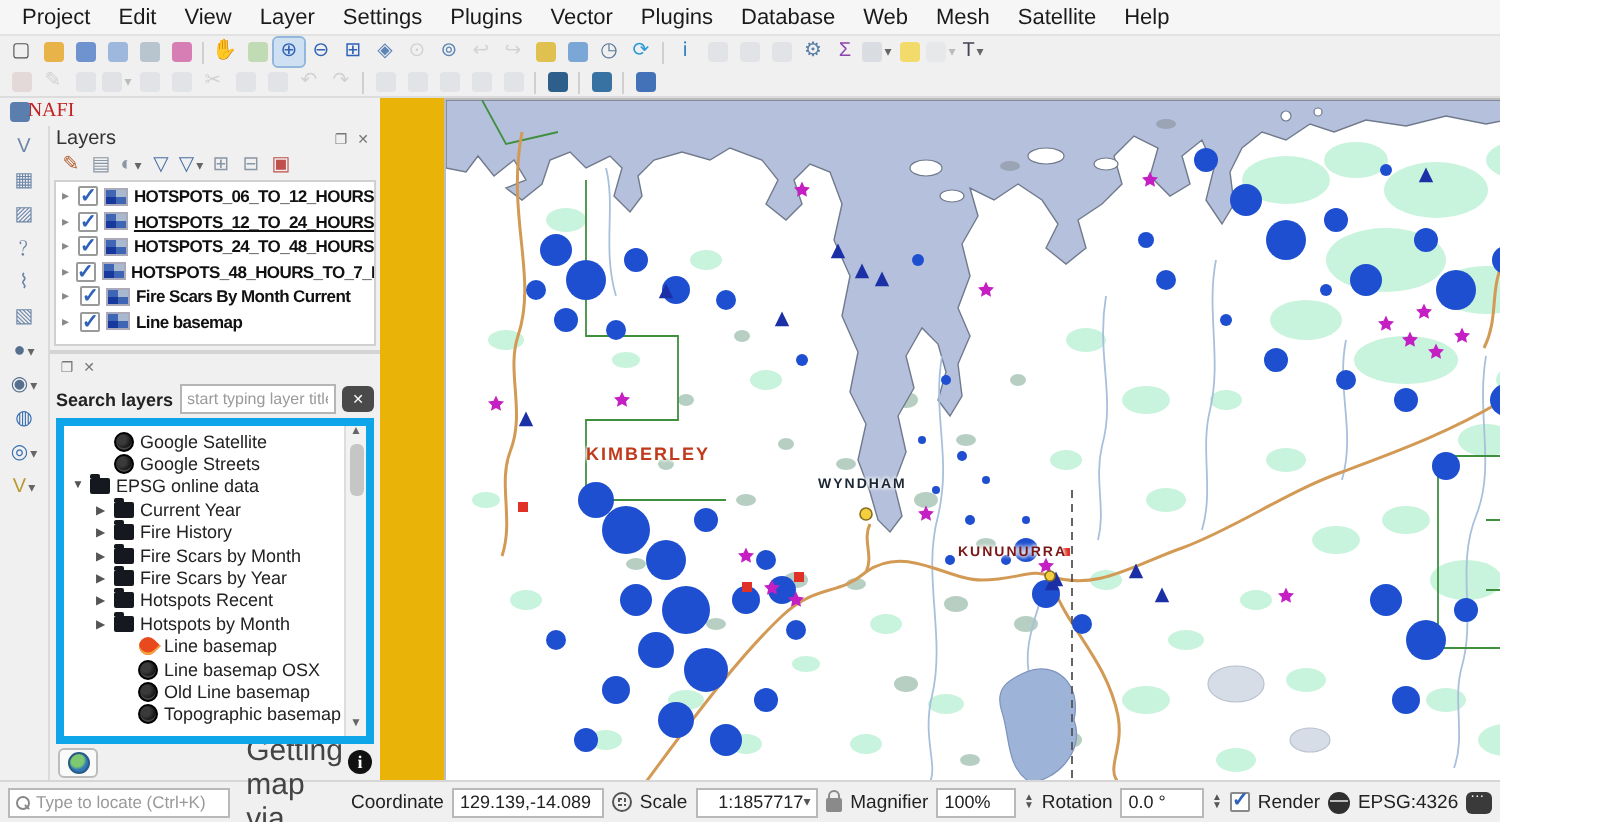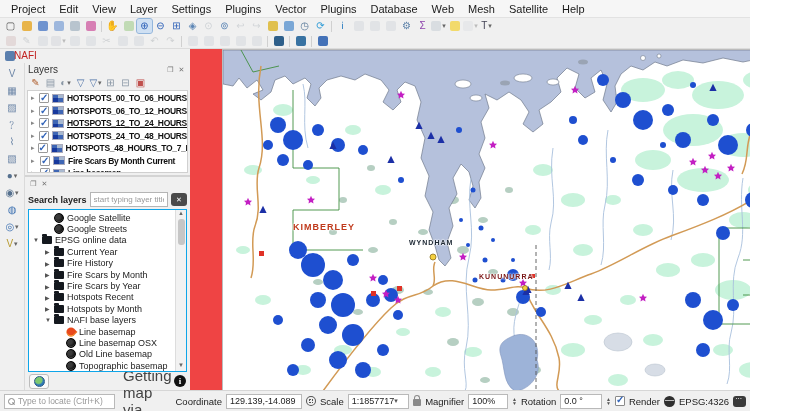--- a/index.html
+++ b/index.html
@@ -1,17 +1,17 @@
 <!DOCTYPE html>
 <html style="--c-sea: #b5c1dc; --c-coast: #707a8c; --c-scar_recent: #c8f3dc; --c-scar_old: #b6cfc2; --c-hotspot: #1e4fd0; --c-star: #c31fc3; --c-triangle: #1b2fa6; --c-square: #e03126; --c-road: #d29a55; --c-river: #a8c0dc; --c-boundary: #3f8f3f; --c-lake: #9db3d8; --c-town: #f4d03f;"><head>
 <meta charset="utf-8">
 <style>
   * { margin:0; padding:0; box-sizing:border-box; }
   html,body { width:800px; height:411px; overflow:hidden; font-family:"Liberation Sans", sans-serif; }
-  #app { width:750px; height:411px; background:#ef4444; display:flex; flex-direction:column; font-size:11px; color:#222; }
+  #app { width:750px; height:411px; background:#eab308; display:flex; flex-direction:column; font-size:11px; color:#222; }
 
   
   .menubar { height:18px; background:#f6f6f6; border-bottom:1px solid #e2e2e2; display:flex; align-items:center; padding-left:4px; }
   .menu-item { padding:1px 7px; font-size:11px; color:#1a1a1a; cursor:default; }
 
   
   .tbar { display:flex; align-items:center; padding:0 3px; gap:1px; }
   .tbar1 { height:16px; background:#f0f0f0; }
   .tbar2 { height:15px; background:#f0f0f0; border-bottom:1px solid #dcdcdc; }
   .tbtn { width:15px; height:14px; display:flex; align-items:center; justify-content:center; border-radius:2px; position:relative; }
@@ -52,21 +52,21 @@
   .lyr-row.u .lyr-name { text-decoration:underline; }
 
   .nafi-panel { flex:1; display:flex; flex-direction:column; min-height:0; }
   .search-row { height:19px; display:flex; align-items:center; gap:3px; padding:0 3px; }
   .search-label { font-size:9px; font-weight:bold; white-space:nowrap; }
   .search-input { flex:1; min-width:0; height:15px; border:1px solid #b5b5b5; background:#fff; font-size:8px; padding:0 3px; font-family:"Liberation Sans",sans-serif; color:#333; }
   .search-input::placeholder { color:#9a9a9a; }
   .clear-btn { width:16px; height:13px; background:#4a4a4a; border-radius:3px; color:#fff; display:flex; align-items:center; justify-content:center; font-size:7px; }
   .clear-btn::after { content:"✕"; }
 
-  .tree-box { flex:1; background:#fff; border:1px solid #0ea5e9; margin:0 3px; position:relative; overflow:hidden; padding:2px 12px 2px 2px; }
+  .tree-box { flex:1; background:#fff; border:4px solid #0ea5e9; margin:0 3px; position:relative; overflow:hidden; padding:2px 12px 2px 2px; }
   .tree-row { height:11.4px; display:flex; align-items:center; gap:3px; white-space:nowrap; }
   .tree-row.lvl0 { padding-left:2px; } .tree-row.lvl1 { padding-left:14px; } .tree-row.lvl2 { padding-left:26px; }
   .tree-exp { width:6px; font-size:6px; color:#555; }
   .tree-label { font-size:9px; color:#222; }
   .ic { width:10px; height:10px; flex:none; display:inline-block; }
   .ic-globe { border-radius:50%; background:radial-gradient(circle at 35% 35%, #3a3a3a 0 30%, #101010 70%); box-shadow:inset 0 -1px 0 #444; border:1px solid #000; }
   .ic-folder { height:8px; background:#15191f; border-radius:1px; position:relative; }
   .ic-folder::before { content:""; position:absolute; top:-2px; left:0; width:5px; height:2px; background:#15191f; border-radius:1px 1px 0 0; }
   .ic-flame { background:#e8491d; border-radius:50% 0 50% 50%; transform:rotate(45deg) scale(.9); box-shadow:inset -1px -1px 0 #f6a13c; }
   .tree-scroll { position:absolute; right:0; top:0; bottom:0; width:11px; background:#f2f2f2; border-left:1px solid #ddd; display:flex; flex-direction:column; align-items:center; }
@@ -88,21 +88,21 @@
   
   .statusbar { height:21px; background:#f0f0f0; border-top:1px solid #d6d6d6; display:flex; align-items:center; padding:0 4px; gap:4px; font-size:9.5px; color:#333; }
   .locate { width:112px; height:15px; background:#fff; border:1px solid #b9b9b9; display:flex; align-items:center; gap:3px; padding:0 3px; color:#999; font-size:8.5px; }
   .mini-mag { width:7px; height:7px; position:relative; flex:none; }
   .mini-mag::before { content:""; position:absolute; width:5px; height:5px; border:1px solid #888; border-radius:50%; }
   .mini-mag::after { content:""; position:absolute; width:3px; height:1px; background:#888; left:4px; top:5px; transform:rotate(45deg); }
   .sb-msg { flex:1; font-size:15px; color:#444; padding-left:4px; }
   .sb-label { font-size:9.5px; color:#222; }
   .sb-field { height:15px; background:#fff; border:1px solid #b9b9b9; font-size:9px; padding:0 3px; display:flex; align-items:center; font-family:"Liberation Sans",sans-serif; color:#222; }
   .sb-input { width:76px; }
-  .sb-combo { width:62px; justify-content:flex-start; }
+  .sb-combo { width:62px; justify-content:flex-end; }
   .sb-combo::after { content:"▾"; font-size:7px; color:#555; }
   .spin { display:flex; flex-direction:column; justify-content:center; font-size:5px; color:#555; line-height:.9; }
   .ic-extent { width:10px; height:10px; border:1px solid #555; border-radius:50%; position:relative; }
   .ic-extent::after { content:""; position:absolute; inset:2px; border:1px dotted #555; }
   .ic-lock { width:8px; height:7px; background:#8a8a8a; border-radius:1px; position:relative; margin-top:3px; }
   .ic-lock::before { content:""; position:absolute; top:-4px; left:1px; width:4px; height:4px; border:1.5px solid #8a8a8a; border-bottom:none; border-radius:3px 3px 0 0; }
   .sb-check { width:10px; height:10px; background:#fff; border:1px solid #8a8a8a; border-radius:1px; position:relative; }
   .sb-check::after { content:"✓"; position:absolute; left:0; top:-3px; font-size:10px; color:#2f62b8; font-weight:bold; }
   .ic-crsglobe { width:11px; height:11px; border-radius:50%; background:#2f2f2f; position:relative; }
   .ic-crsglobe::after { content:""; position:absolute; left:1px; right:1px; top:4px; height:1px; background:#bbb; }
@@ -417,21 +417,21 @@
     <div class="leftcol">
 
       <div class="tbar tbar3">
 
           <span class="tbtn" title="data-source-manager-icon">
             <span class="tglyph"></span>
             <span class="tbg" style="background: rgb(90, 127, 174);"></span>
           </span>
 
           <span class="tbtn clsnafi" title="nafi-plugin-button">
-            <span class="tglyph" style="color: rgb(194, 34, 34);">NAFI</span>
+            <span class="tglyph" style="color: rgb(194, 34, 34); font-family: Liberation Serif, serif;">NAFI</span>
 
           </span>
 
       </div>
 
       <div class="leftrow">
 
         <div class="vbar">
 
             <span class="tbtn" title="add-vector-layer-icon">
@@ -518,26 +518,20 @@
                   <span class="tglyph" style="color: rgb(138, 151, 165);">⊟</span>
                 </span>
 
                 <span class="tbtn" title="remove-layer-icon">
                   <span class="tglyph" style="color: rgb(192, 80, 77);">▣</span>
                 </span>
 
             </div>
             <div class="layers-list">
 
-                <div class="lyr-row">
-                  <span class="lyr-exp">▸</span>
-                  <span class="lyr-check"></span>
-                  <span class="lyr-ic"></span>
-                  <span class="lyr-name">HOTSPOTS_00_TO_06_HOURS</span>
-                </div>
 
                 <div class="lyr-row">
                   <span class="lyr-exp">▸</span>
                   <span class="lyr-check"></span>
                   <span class="lyr-ic"></span>
                   <span class="lyr-name">HOTSPOTS_06_TO_12_HOURS</span>
                 </div>
 
                 <div class="lyr-row u">
                   <span class="lyr-exp">▸</span>
@@ -637,25 +631,20 @@
                     <span class="ic ic-folder"></span>
                     <span class="tree-label">Hotspots Recent</span>
                   </div>
 
                   <div class="tree-row lvl1">
                     <span class="tree-exp">▶</span>
                     <span class="ic ic-folder"></span>
                     <span class="tree-label">Hotspots by Month</span>
                   </div>
 
-                  <div class="tree-row lvl1">
-                    <span class="tree-exp">▼</span>
-                    <span class="ic ic-folder"></span>
-                    <span class="tree-label">NAFI base layers</span>
-                  </div>
 
                   <div class="tree-row lvl2">
                     <span class="tree-exp"></span>
                     <span class="ic ic-flame"></span>
                     <span class="tree-label">Line basemap</span>
                   </div>
 
                   <div class="tree-row lvl2">
                     <span class="tree-exp"></span>
                     <span class="ic ic-globe"></span>

